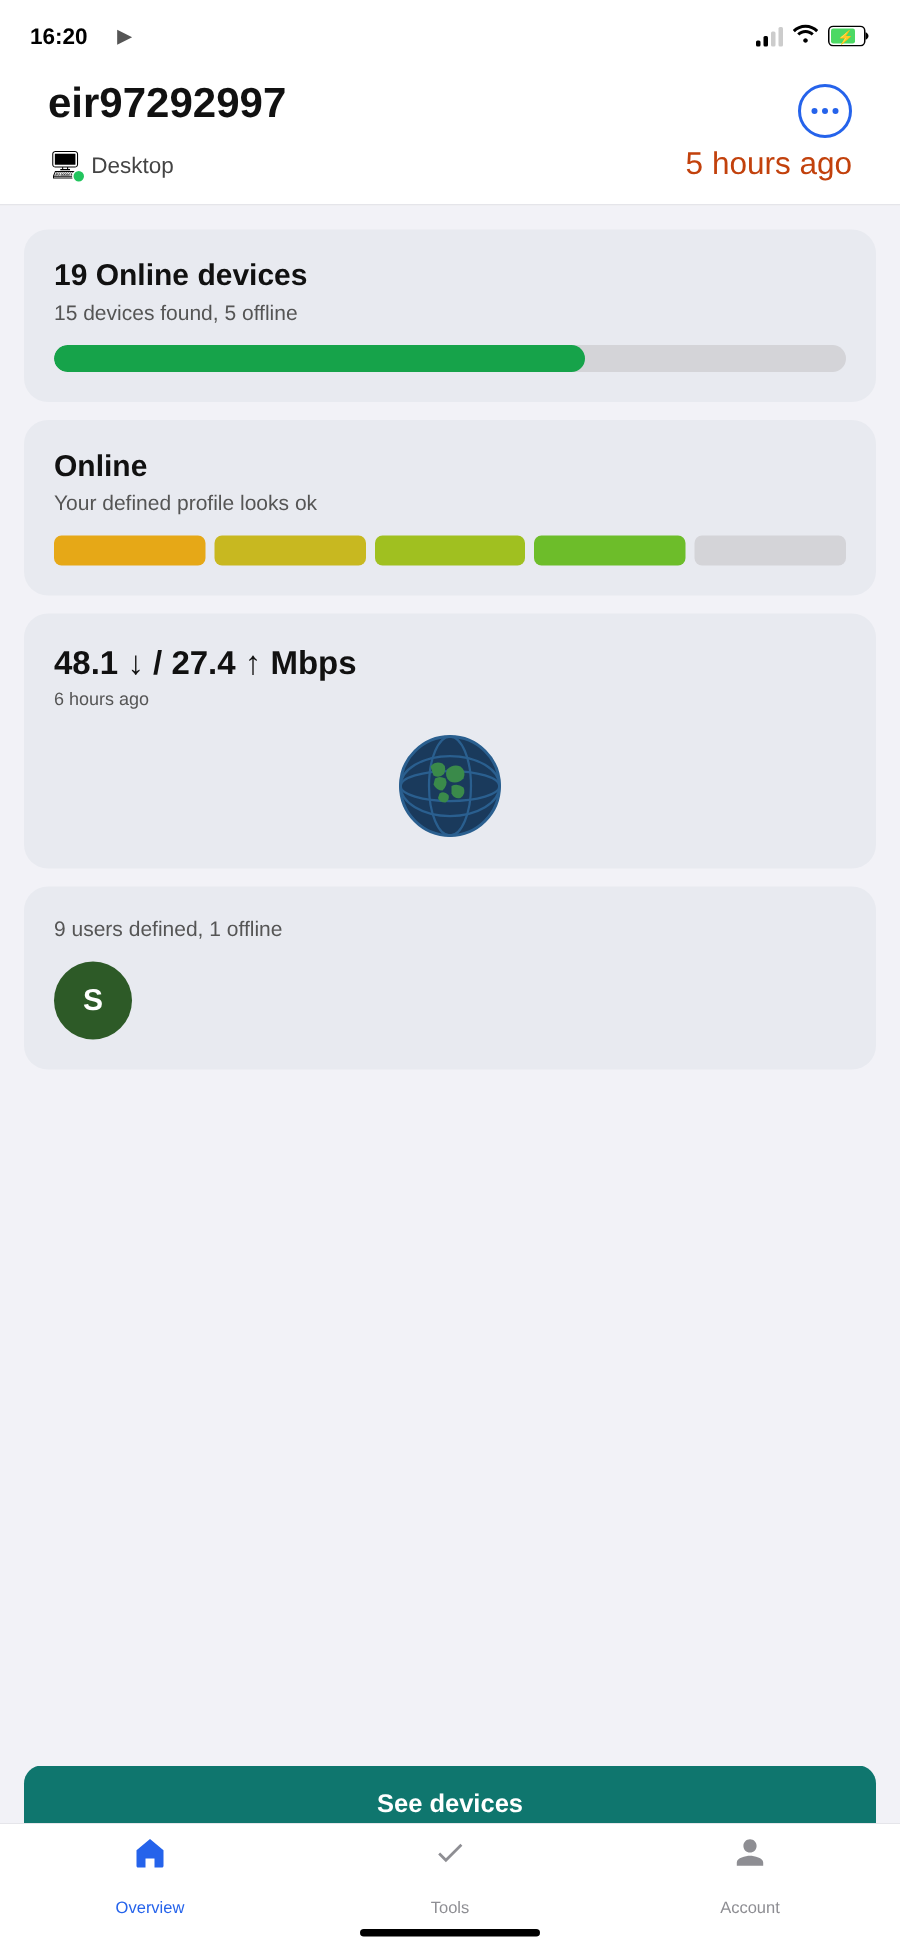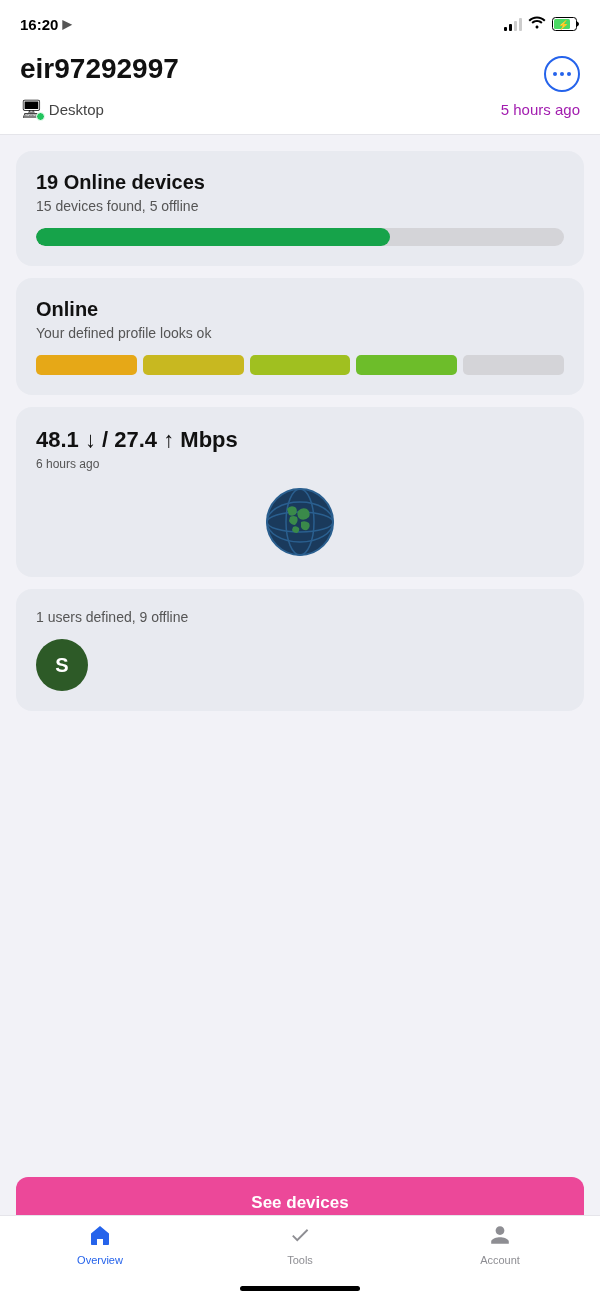--- a/index.html
+++ b/index.html
@@ -21,21 +21,21 @@
       align-items: center;
       padding: 8px 20px 4px;
       height: 44px;
     }
     .status-time {
       font-size: 15px;
       font-weight: 600;
       color: #000;
       display: flex;
       align-items: center;
-      gap: 4px;
+      gap: 20px;
     }
     .status-icons {
       display: flex;
       align-items: center;
       gap: 6px;
     }
     .signal-bars {
       display: flex;
       align-items: flex-end;
       gap: 2px;
@@ -43,21 +43,21 @@
     }
     .signal-bar {
       background: #000;
       width: 3px;
       border-radius: 1px;
     }
 
     
     .header {
       background: #fff;
-      padding: 8px 20px 14px;
+      padding: 8px 32px 14px;
       border-bottom: 1px solid #e5e5ea;
     }
     .header-top {
       display: flex;
       justify-content: space-between;
       align-items: flex-start;
     }
     .router-name {
       font-size: 28px;
       font-weight: 700;
@@ -109,22 +109,22 @@
       position: absolute;
       bottom: -1px;
       right: -2px;
       border: 1.5px solid #fff;
     }
     .device-label {
       font-size: 15px;
       color: #444;
     }
     .time-ago {
-      font-size: 15px;
-      color: #a21caf;
+      font-size: 21px;
+      color: #c2410c;
     }
 
     
     .main-content {
       padding: 16px 16px 100px;
       display: flex;
       flex-direction: column;
       gap: 12px;
     }
 
@@ -211,21 +211,21 @@
     
     .see-devices-btn {
       position: fixed;
       bottom: 70px;
       left: 0;
       width: 600px;
       padding: 0 16px;
       z-index: 10;
     }
     .see-devices-inner {
-      background: #ec4899;
+      background: #0f766e;
       border-radius: 12px;
       height: 52px;
       display: flex;
       align-items: center;
       justify-content: center;
       cursor: pointer;
     }
     .see-devices-label {
       color: #fff;
       font-size: 17px;
@@ -244,21 +244,21 @@
       display: flex;
       align-items: flex-start;
       padding-top: 8px;
       z-index: 20;
     }
     .nav-item {
       flex: 1;
       display: flex;
       flex-direction: column;
       align-items: center;
-      gap: 2px;
+      gap: 14px;
       cursor: pointer;
     }
     .nav-icon {
       font-size: 22px;
     }
     .nav-label {
       font-size: 11px;
     }
     .nav-item.active .nav-label {
       color: #2563eb;
@@ -381,21 +381,21 @@
         <path d="M33 24 Q37 20 42 22 Q46 25 44 30 Q40 34 35 32 Q31 29 33 24 Z" fill="#3a8a4a"></path>
         <path d="M25 30 Q28 28 32 30 Q34 34 30 38 Q26 38 24 34 Z" fill="#3a8a4a"></path>
         <path d="M36 35 Q40 33 44 36 Q46 40 42 43 Q38 44 36 40 Z" fill="#3a8a4a"></path>
         <path d="M28 40 Q31 38 34 41 Q35 44 32 46 Q28 46 27 43 Z" fill="#3a8a4a"></path>
         <circle cx="35" cy="35" r="33" fill="none" stroke="#2a5f8f" stroke-width="2"></circle>
       </svg>
     </div>
   </div>
 
   <div class="card">
-    <div class="card-subtitle">1 users defined, 9 offline</div>
+    <div class="card-subtitle">9 users defined, 1 offline</div>
     <div class="user-avatar">
       <span>S</span>
     </div>
   </div>
 
 </div>
 
 <div class="see-devices-btn">
   <div class="see-devices-inner">
     <span class="see-devices-label">See devices</span>

